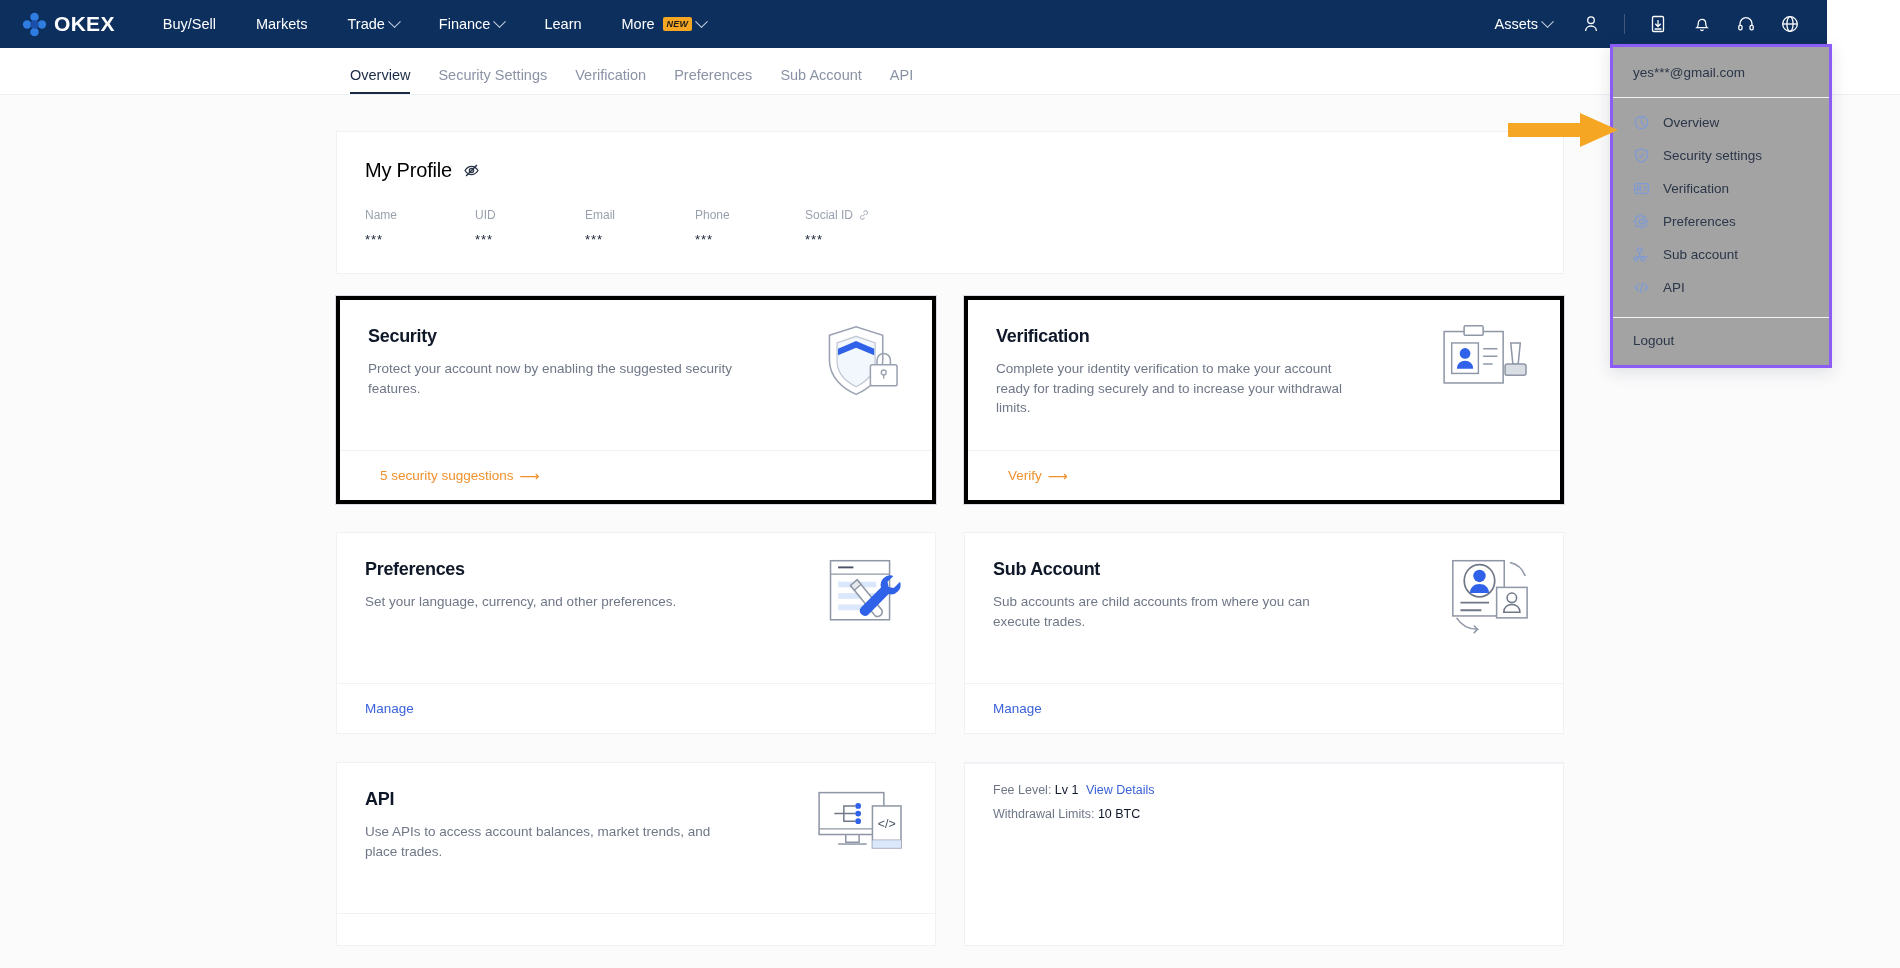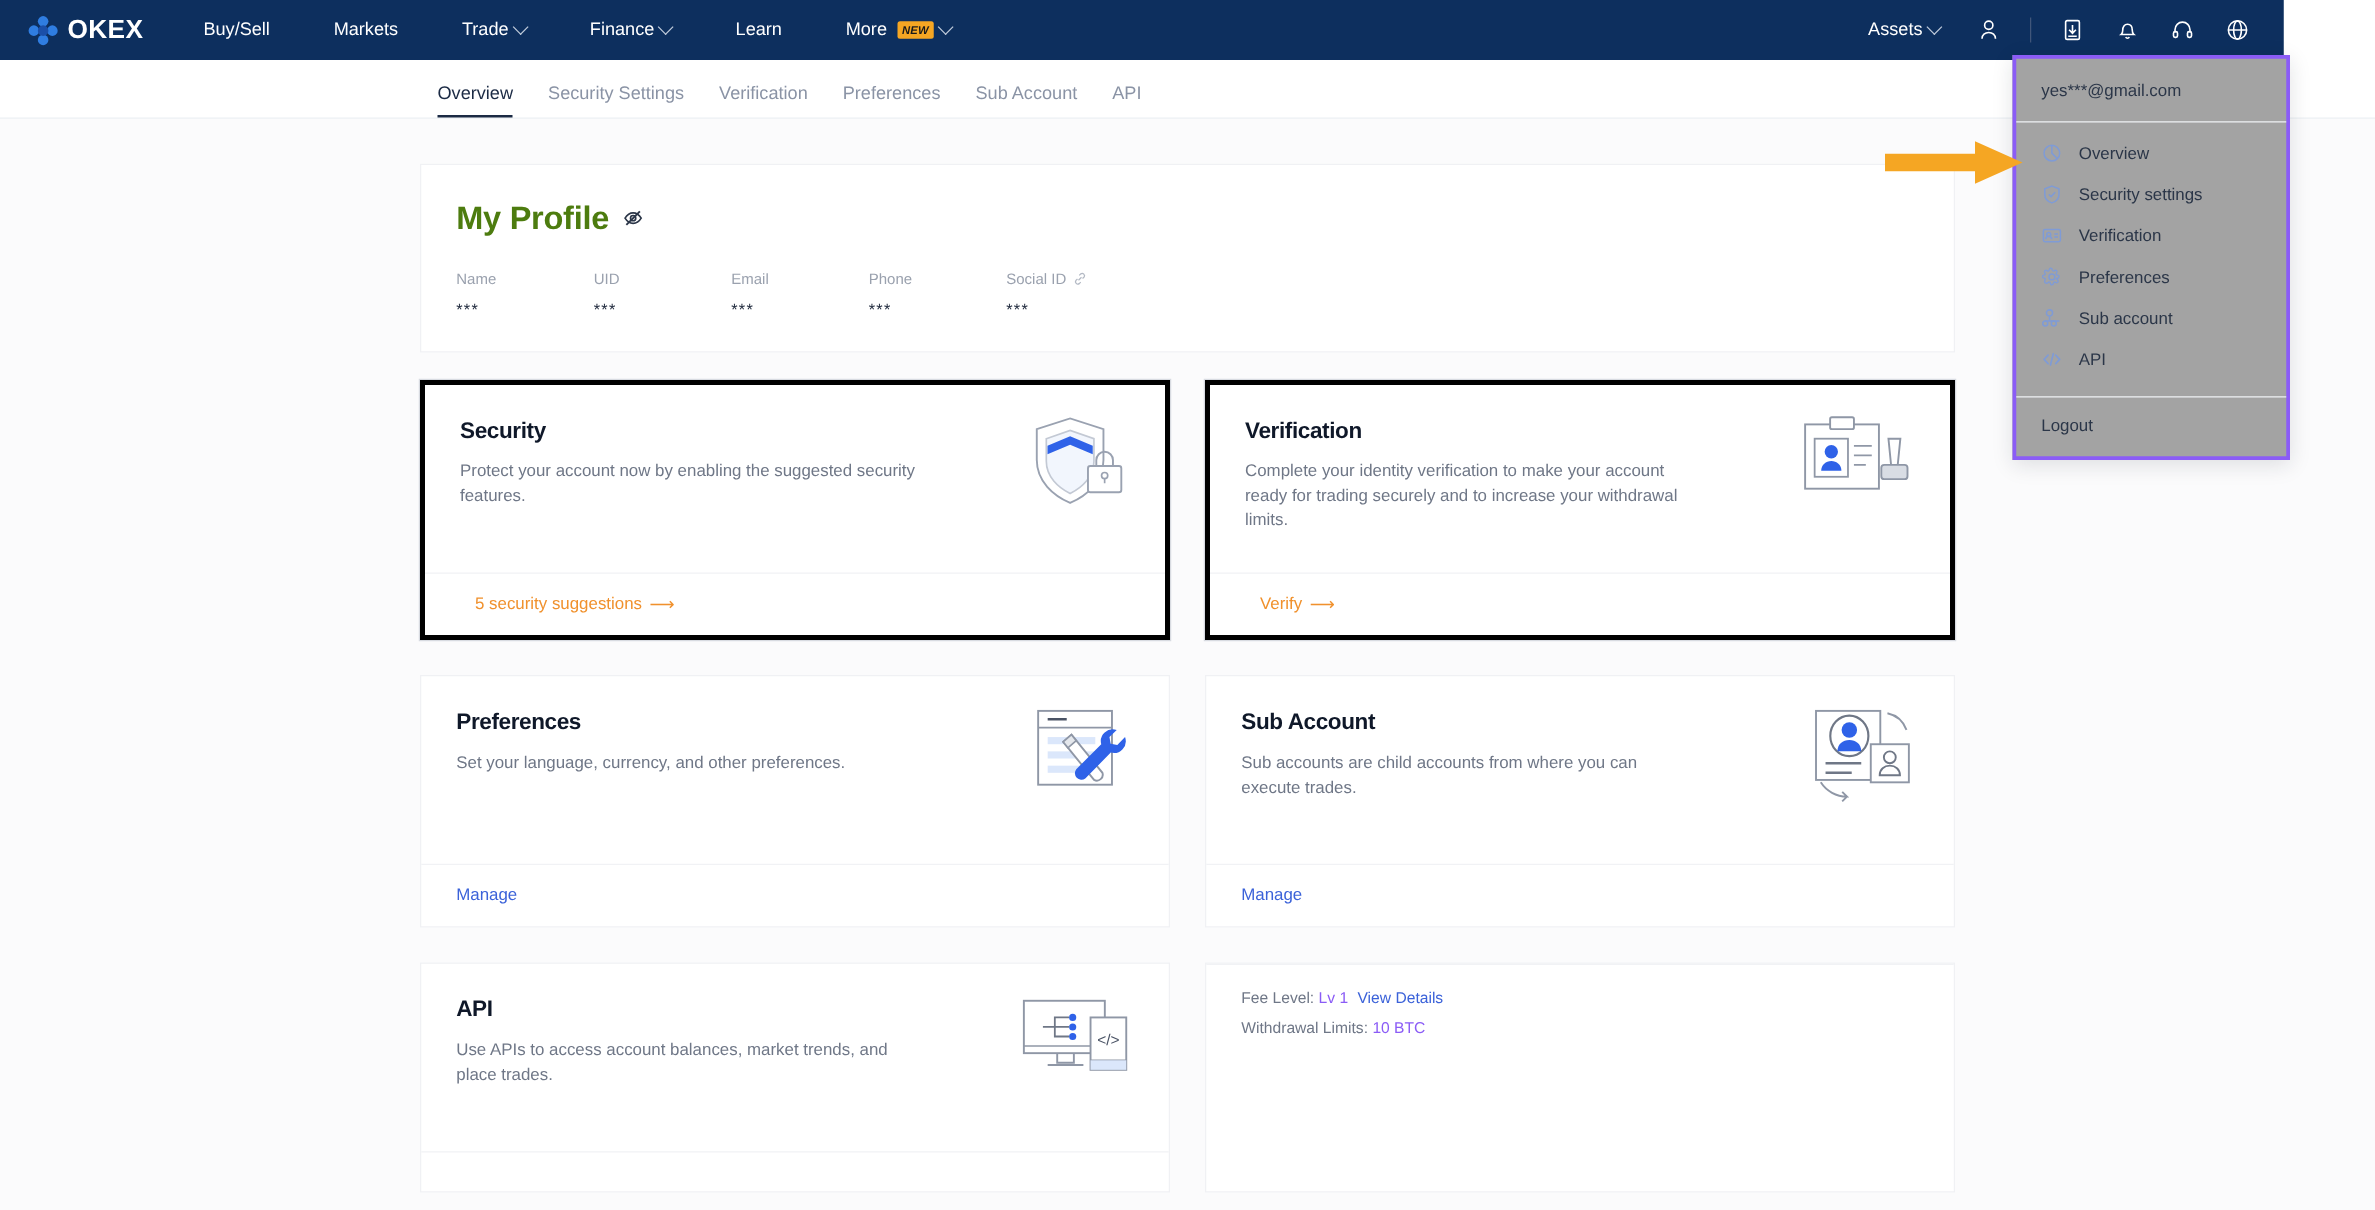--- a/index.html
+++ b/index.html
@@ -22,21 +22,21 @@
   .brand {
     display: flex; align-items: center;
     margin-left: 22px; margin-right: 30px;
     gap: 7px;
   }
   .brand-logo { width: 25px; height: 25px; display: block; }
   .brand-text {
     font-size: 21px; font-weight: bold; letter-spacing: .3px;
     color: #ffffff;
   }
-  .nav-items { display: flex; align-items: center; gap: 15px; }
+  .nav-items { display: flex; align-items: center; gap: 4px; }
   .nav-item {
     display: flex; align-items: center; gap: 5px;
     font-size: 14.5px; color: #ffffff;
     padding: 0 18px; height: 48px; cursor: pointer;
     white-space: nowrap;
   }
   .chev {
     display: inline-block; width: 9px; height: 9px;
     border-right: 1.6px solid #c3cedd; border-bottom: 1.6px solid #c3cedd;
     transform: rotate(45deg) translate(-2px,-2px);
@@ -101,21 +101,21 @@
     background: #ffffff;
     border: 1px solid #f0f1f4;
     padding: 27px 28px 26px 28px;
     margin-bottom: 22px;
   }
   .profile-title-row {
     display: flex; align-items: center; gap: 10px;
     margin-bottom: 26px;
   }
   .profile-title {
-    font-size: 26px; font-weight: bold; color: #4d7c0f;
+    font-size: 20px; font-weight: normal; color: #000000;
     letter-spacing: -.2px;
   }
   .eye-off { cursor: pointer; display: block; }
   .profile-fields { display: flex; }
   .pf {
     width: 110px;
   }
   .pf-label { font-size: 12px; color: #9aa1ae; margin-bottom: 10px;
               display: flex; align-items: center; gap: 5px; white-space: nowrap;}
   .pf-value { font-size: 13px; color: #202a3d; letter-spacing: 1px; }
@@ -165,21 +165,21 @@
     font-size: 13.5px; color: #f0912d; cursor: pointer;
     display: inline-flex; align-items: center; gap: 6px; margin-left: 12px;
   }
   .link-blue {
     font-size: 13.5px; color: #3b62d9; cursor: pointer;
   }
   .arrow-r { font-size: 14px; line-height: 1; }
   .summary-line {
     font-size: 12.5px; color: #6f7787; line-height: 1.9;
   }
-  .summary-line b { color: #8b5cf6; font-weight: normal; margin-top: 28px; }
+  .summary-line b { color: #0f172a; font-weight: normal; margin-top: 28px; }
   .summary-line .lnk { color: #3b62d9; cursor: pointer; margin-left: 4px; }
 
   
   .dropdown {
     position: absolute;
     left: 1610px; top: 44px;
     width: 222px;
     background: #a3a3a3;
     border: 3px solid #8b5cf6;
     box-shadow: 0 4px 16px rgba(20,30,50,.13);

